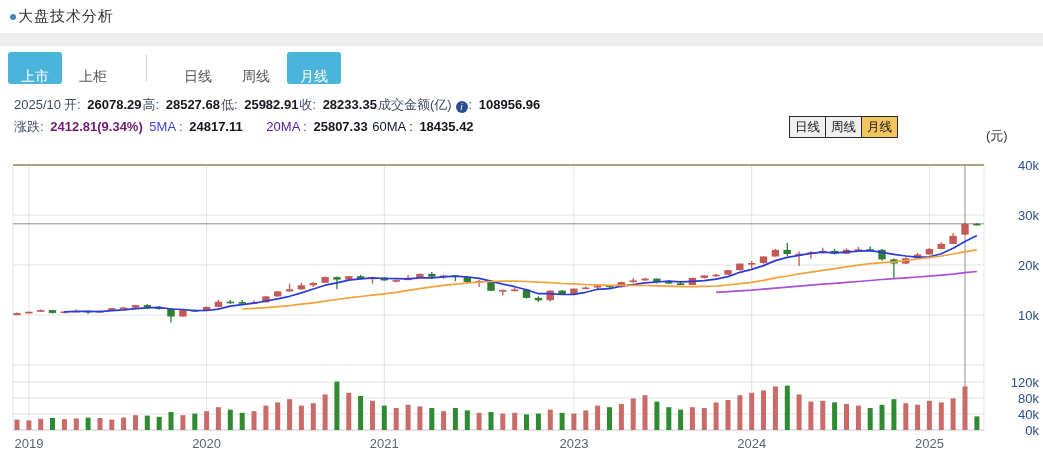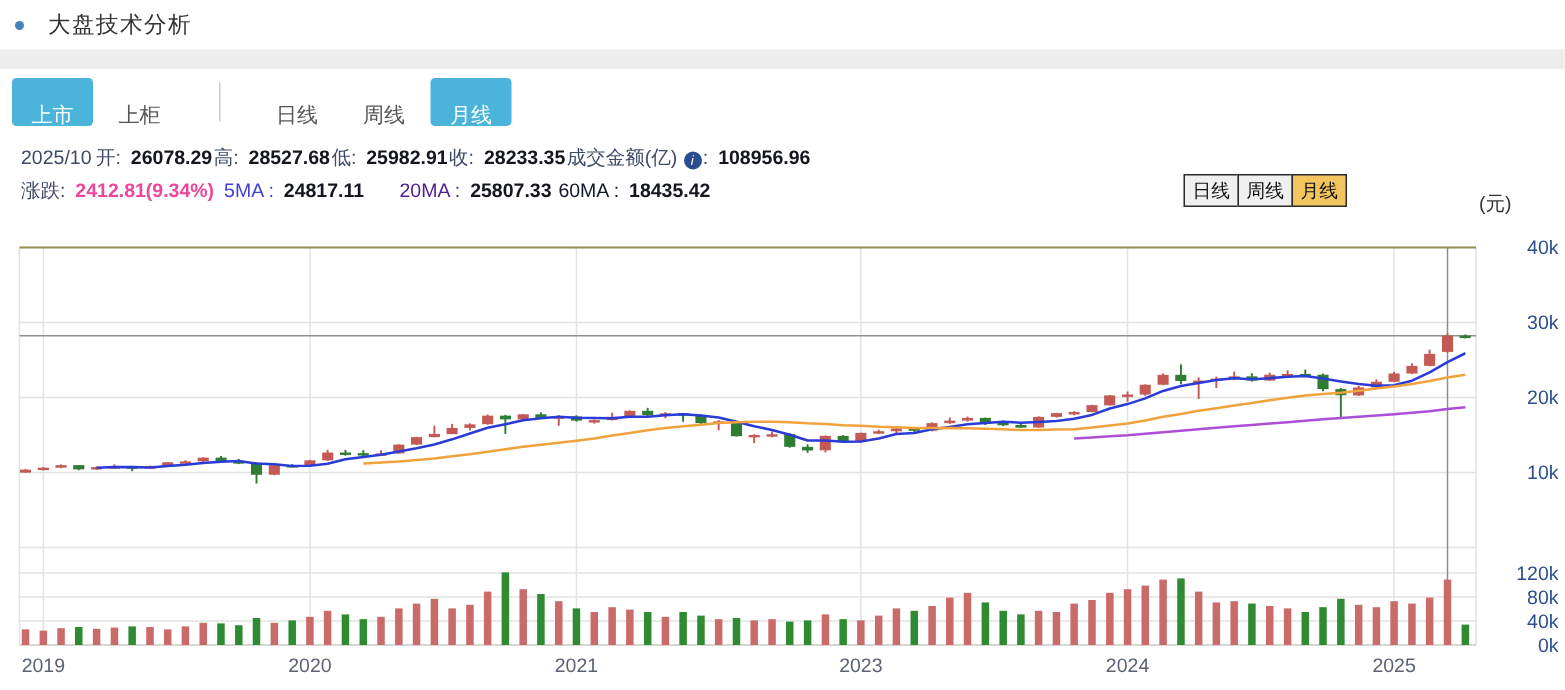--- a/index.html
+++ b/index.html
@@ -1,34 +1,34 @@
 <!DOCTYPE html>
 <html><head>
 <meta charset="utf-8">
 <style>
   html,body{margin:0;padding:0;}
   body{width:1043px;height:460px;position:relative;background:#fff;overflow:hidden;
        font-family:"Liberation Sans","DejaVu Sans",sans-serif;}
   .titlebar{position:absolute;top:0;left:0;width:100%;height:33px;background:#fff;z-index:2;}
   .bullet{position:absolute;left:10px;top:14px;width:6px;height:6px;border-radius:50%;background:#4583bb;}
-  .title{position:absolute;left:32px;top:7px;font-size:15px;color:#333;letter-spacing:1px;}
+  .title{position:absolute;left:18px;top:7px;font-size:15px;color:#333;letter-spacing:1px;}
   .band{position:absolute;top:33px;left:0;width:100%;height:13px;background:#ededed;z-index:2;}
   .toolbar{position:absolute;top:52px;left:8px;display:flex;align-items:center;z-index:2;}
   .tab{height:27px;padding:16px 13px;font-size:14px;border:none;border-radius:3px;background:transparent;
        color:#555;cursor:pointer;font-family:inherit;}
   .tab.blue{background:#4bb4da;color:#fff;}
   .tab+.tab{margin-left:4px;}
   .vdiv{width:1px;height:26px;background:#ccc;margin:0 24px 0 26px;display:inline-block;}
   .info{position:absolute;left:14px;font-size:13px;white-space:nowrap;z-index:2;}
   #info1{top:96px;}
   #info2{top:118px;}
   .seg{margin-right:3px;text-align:center;}
   .seg.label{color:#3d4a66;}
   .seg.value{color:#15171e;font-weight:700;margin-right:1px;margin-top:18px;}
-  .seg.red{color:#ec4899;font-weight:700;margin-top:16px;}
+  .seg.red{color:#701a75;font-weight:700;margin-top:16px;}
   .seg.blue{color:#4340d4;}
   .seg.orange{color:#4c1d95;margin-left:19px;}
   .seg.purple{color:#0f172a;}
   .iico{display:inline-block;width:12px;height:12px;line-height:12px;border-radius:50%;background:#2d4e8e;
         color:#fff;font-size:9px;font-style:italic;text-align:center;vertical-align:-1px;margin:0 1px;}
   .corner-btns{position:absolute;left:789px;top:116px;display:flex;z-index:2;}
   .cbtn{width:35px;height:20px;line-height:20px;text-align:center;font-size:12.5px;color:#111;
         background:#f0f0f0;border:1px solid #2b2b2b;margin-left:-1px;cursor:pointer;}
   .cbtn:first-child{margin-left:0;}
   .cbtn.active{background:#f3c55e;}

